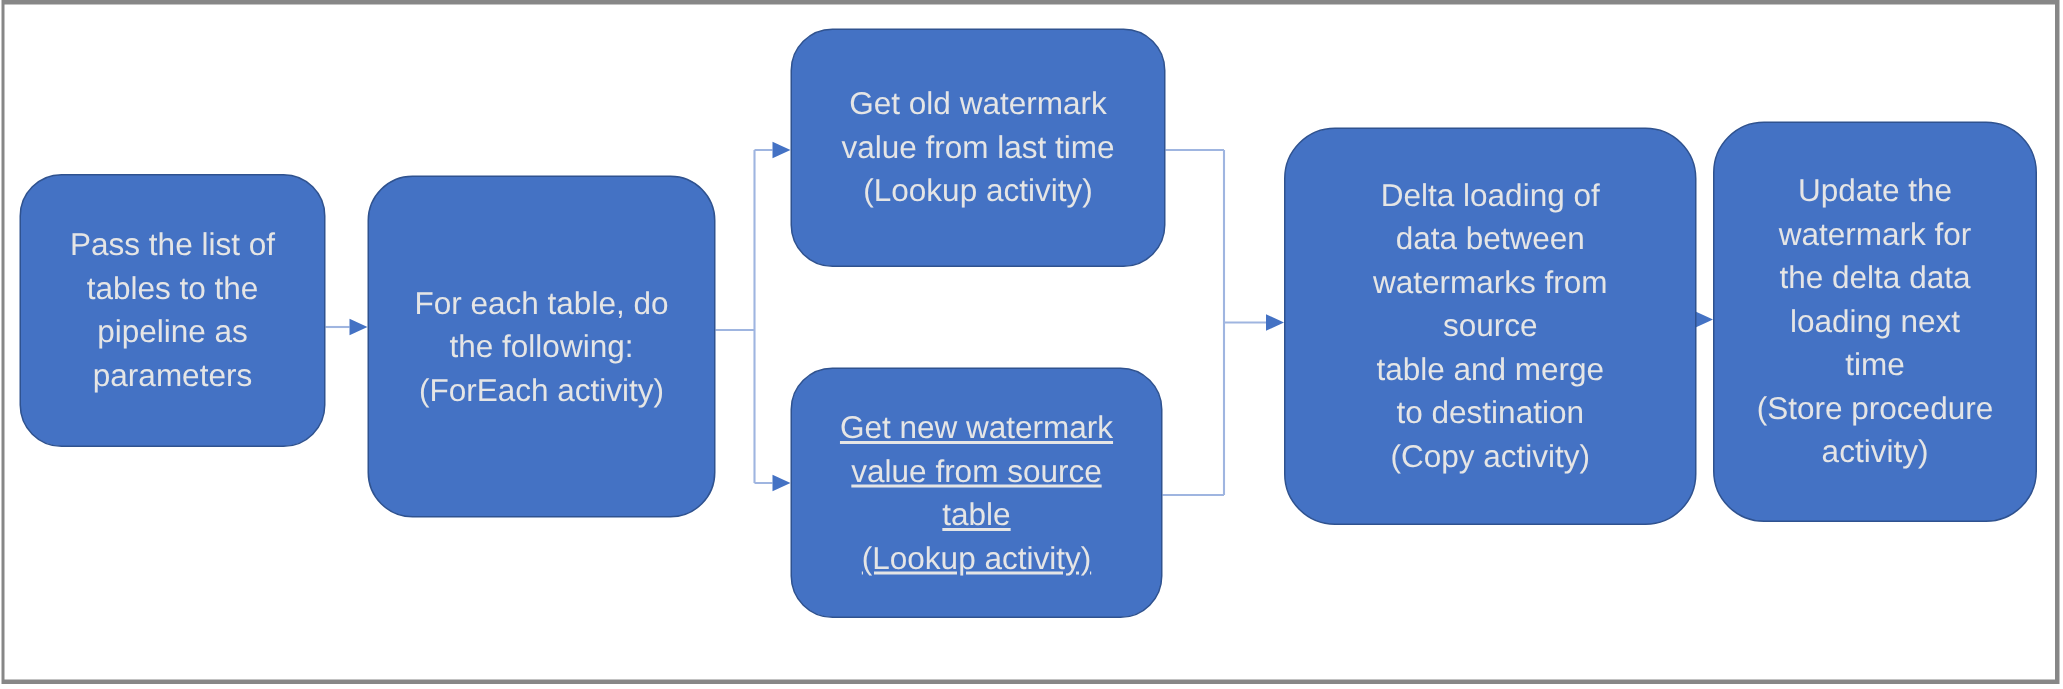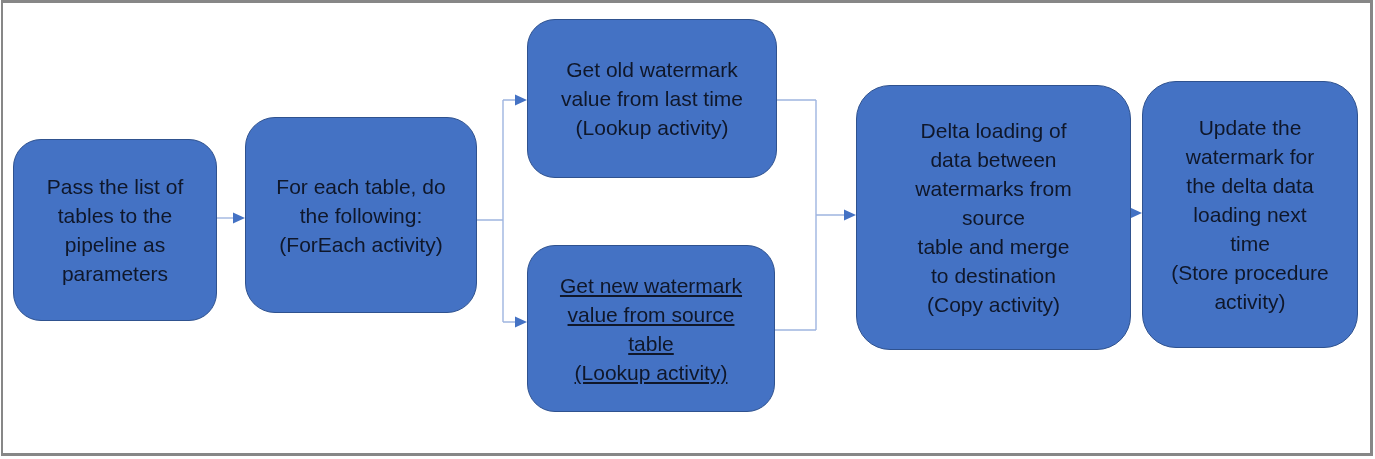--- a/index.html
+++ b/index.html
@@ -35,35 +35,35 @@
   }
   .edge-head {
     fill: #4472C4;
     stroke: none;
   }
   .node {
     position: absolute;
     box-sizing: border-box;
     background: #4472C4;
     border: 1px solid #2F528F;
-    color: #0f172a;
+    color: #e5e5e5;
     display: flex;
     align-items: center;
     justify-content: center;
     text-align: center;
     font-size: 21px;
     line-height: 29px;
   }
   .node-label {
     white-space: pre-line;
     width: 100%;
     padding: 0 6px;
   }
-  .n1 { left: 13px;   top: 139px; width: 204px; height: 182px; border-radius: 28px; }
-  .n2 { left: 245px;  top: 117px; width: 232px; height: 196px; border-radius: 30px; }
+  .n1 { left: 13px;   top: 116px; width: 204px; height: 182px; border-radius: 28px; }
+  .n2 { left: 245px;  top: 117px; width: 232px; height: 228px; border-radius: 30px; }
   .n3 { left: 527px;  top: 19px;  width: 250px; height: 159px; border-radius: 28px; }
   .n4 { left: 527px;  top: 245px; width: 248px; height: 167px; border-radius: 28px; text-decoration: underline; }
   .n5 { left: 856px;  top: 85px;  width: 275px; height: 265px; border-radius: 34px; }
   .n6 { left: 1142px; top: 81px;  width: 216px; height: 267px; border-radius: 34px; }
 </style>
 </head>
 <body>
 
 <div class="canvas">
 

